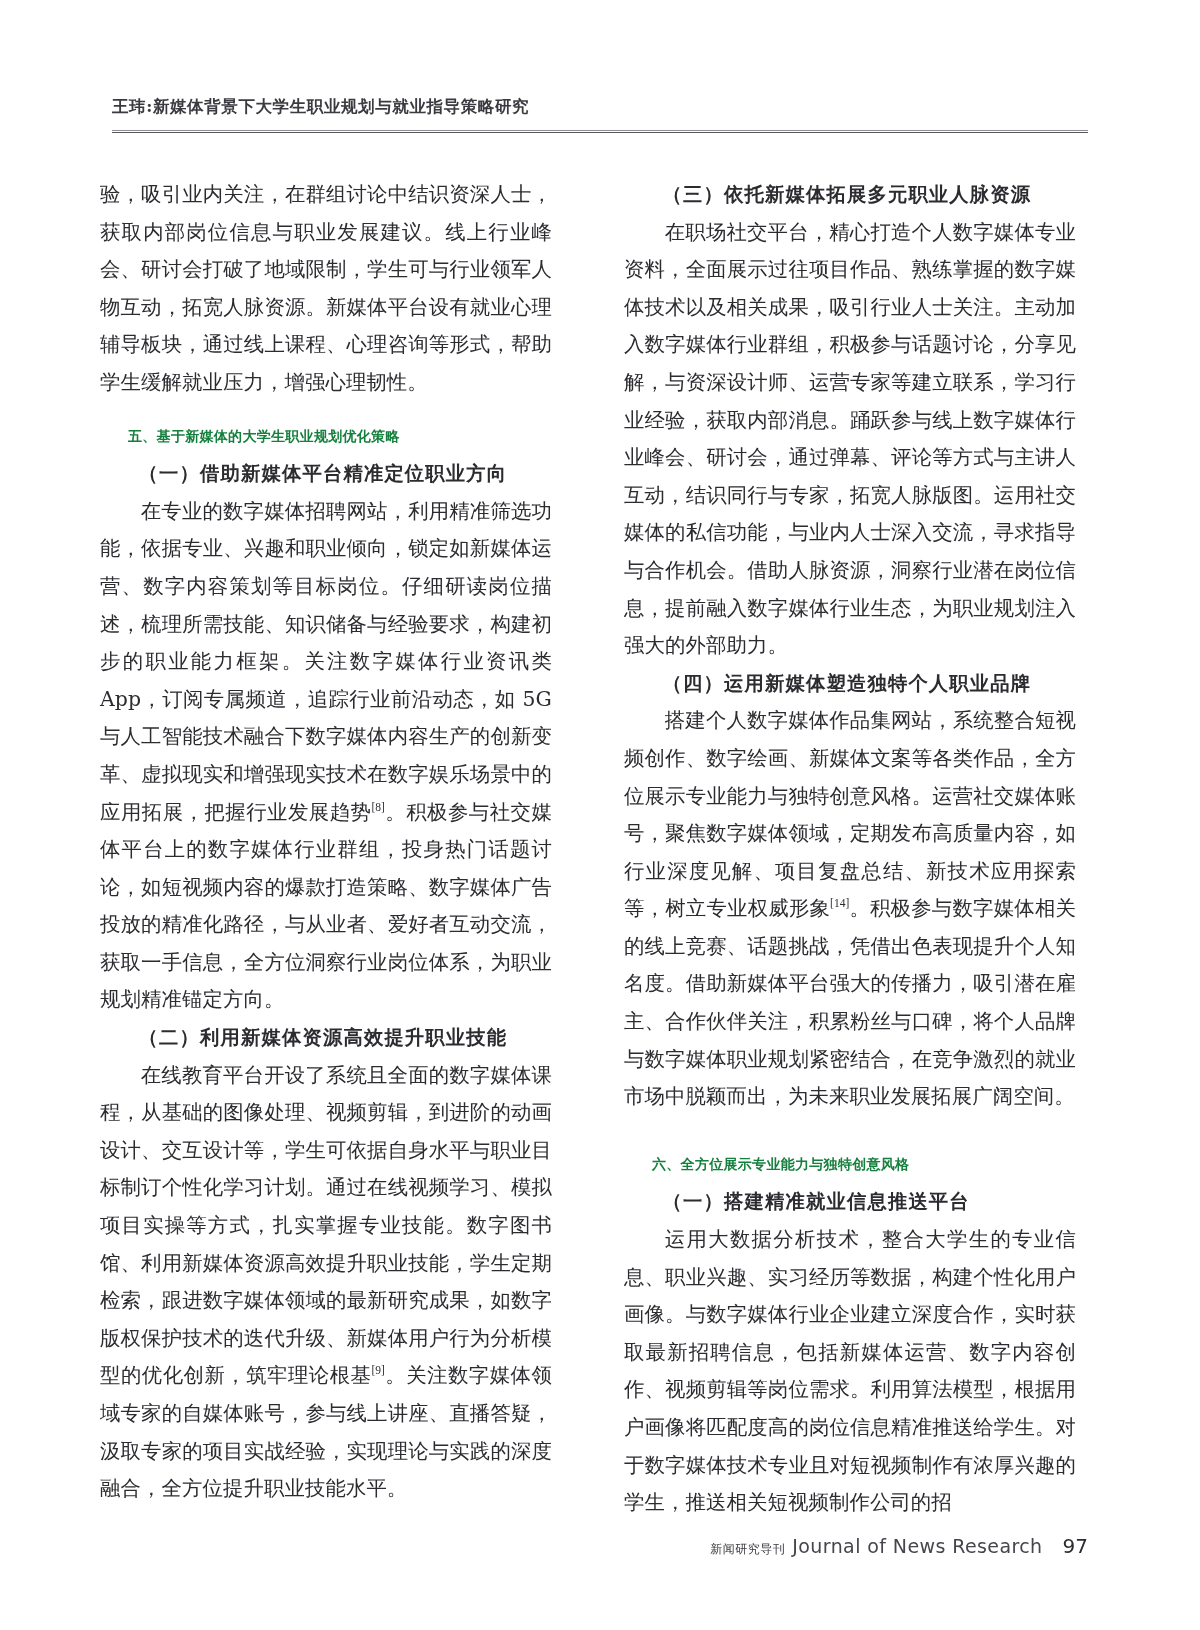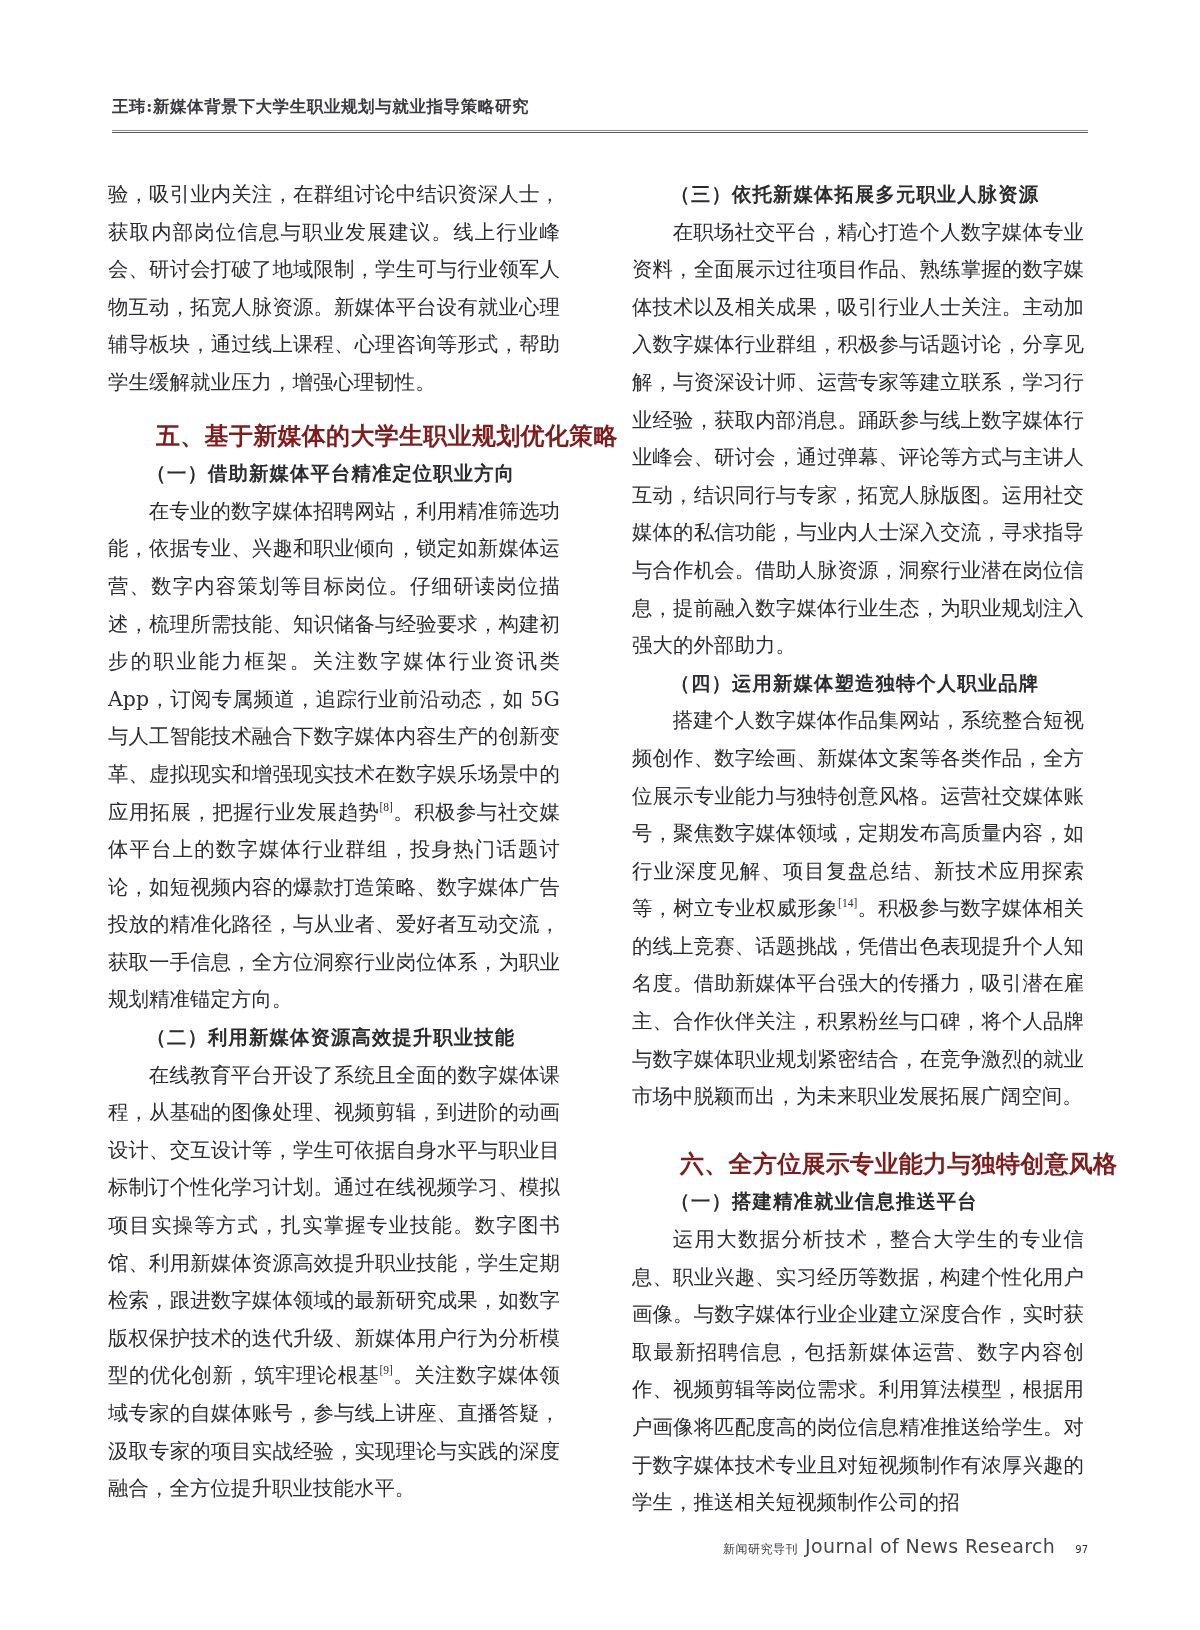--- a/index.html
+++ b/index.html
@@ -46,21 +46,21 @@
     left: 112px;
     top: 130px;
     width: 976px;
     height: 3px;
     background: linear-gradient(to bottom, #8d8d93 0%, #8d8d93 34%, #ffffff 34%, #ffffff 60%, #55555a 60%, #55555a 100%);
   }
 
   
   .columns {
     position: absolute;
-    left: 108px;
+    left: 100px;
     top: 176px;
     width: 976px;
     height: 1290px;
     display: flex;
     justify-content: space-between;
   }
   .col {
     width: 452px;
     height: 100%;
   }
@@ -82,26 +82,26 @@
   }
   .para.indent {
     text-indent: 2em;
   }
   .para.cont {
     text-indent: 0;
   }
 
   
   .sec-heading {
-    font-size: 24px;
+    font-size: 14px;
     line-height: 37.6px;
     font-weight: bold;
     text-indent: 2em;
     letter-spacing: 0.3px;
-    color: #7f1d1d;
+    color: #15803d;
     font-family: "DejaVu Sans", "Liberation Sans", sans-serif;
     white-space: nowrap;
     margin-top: 16px;
   }
 
   
   .sub-heading {
     font-size: 19.6px;
     line-height: 37.6px;
     text-indent: 2em;
@@ -146,21 +146,21 @@
   }
   .footer .f-en {
     font-family: "DejaVu Sans", "Liberation Sans", sans-serif;
     font-size: 19px;
     color: #45454b;
     letter-spacing: 0.4px;
     margin-left: 7px;
   }
   .footer .f-page {
     font-family: "DejaVu Sans", "Liberation Sans", sans-serif;
-    font-size: 10px;
+    font-size: 20px;
     color: #2b2b30;
     margin-left: 20px;
   }
 </style>
 </head>
 <body>
 
 <div class="page">
 
   <div class="running-head">

